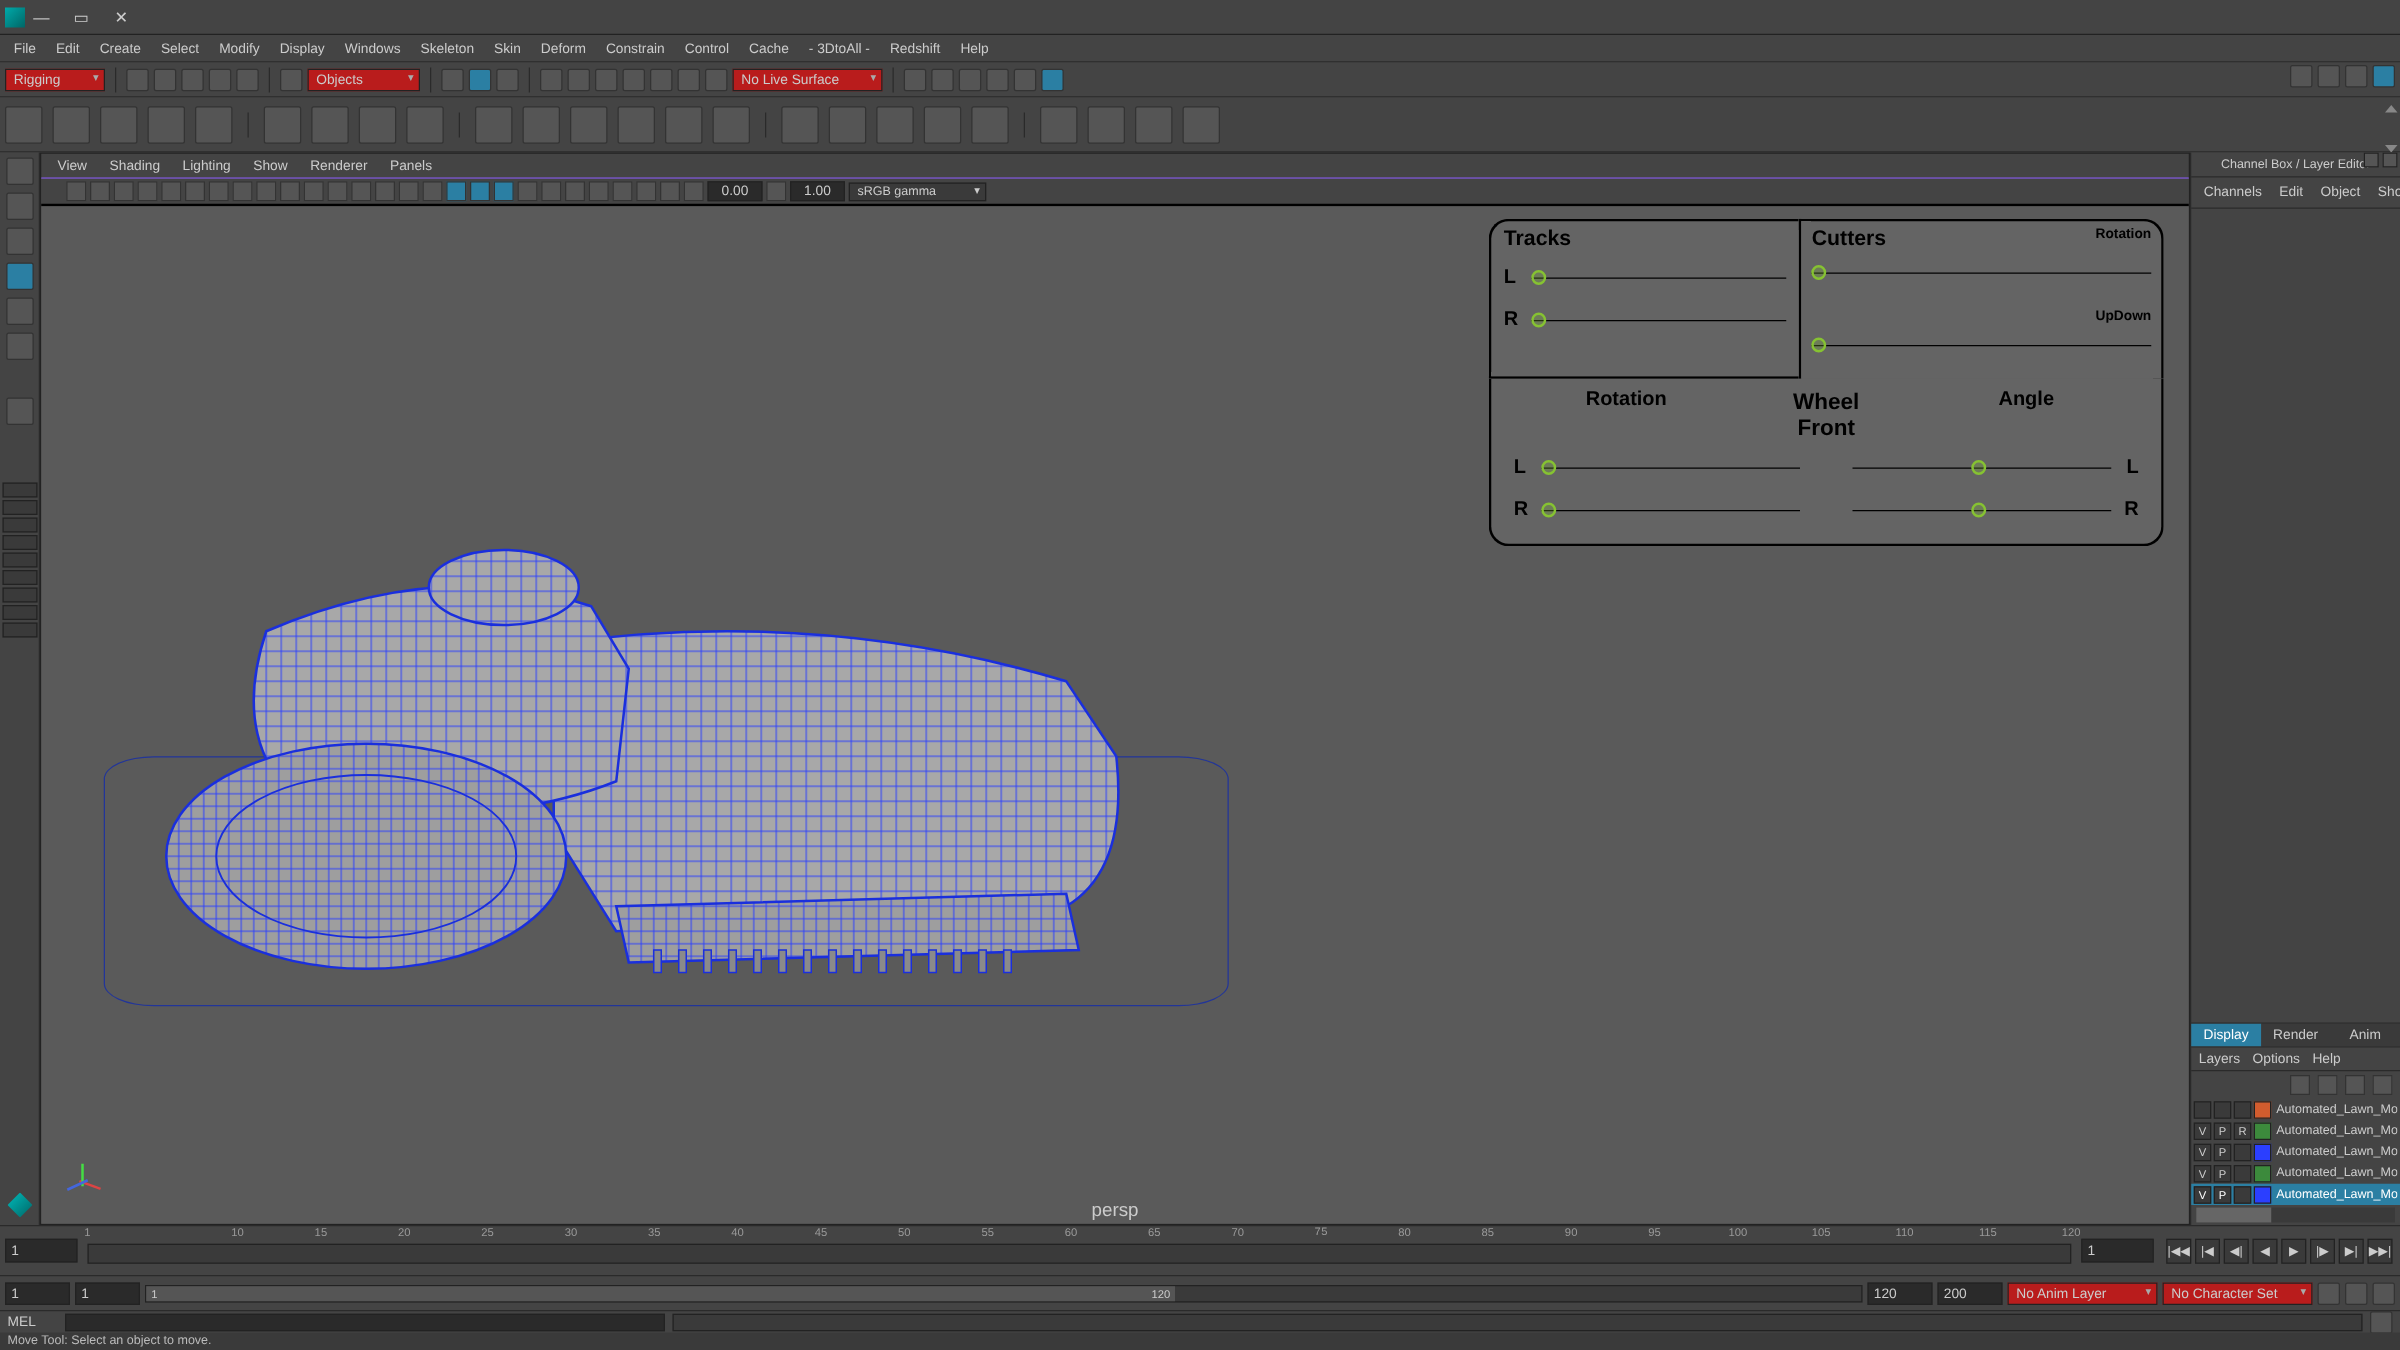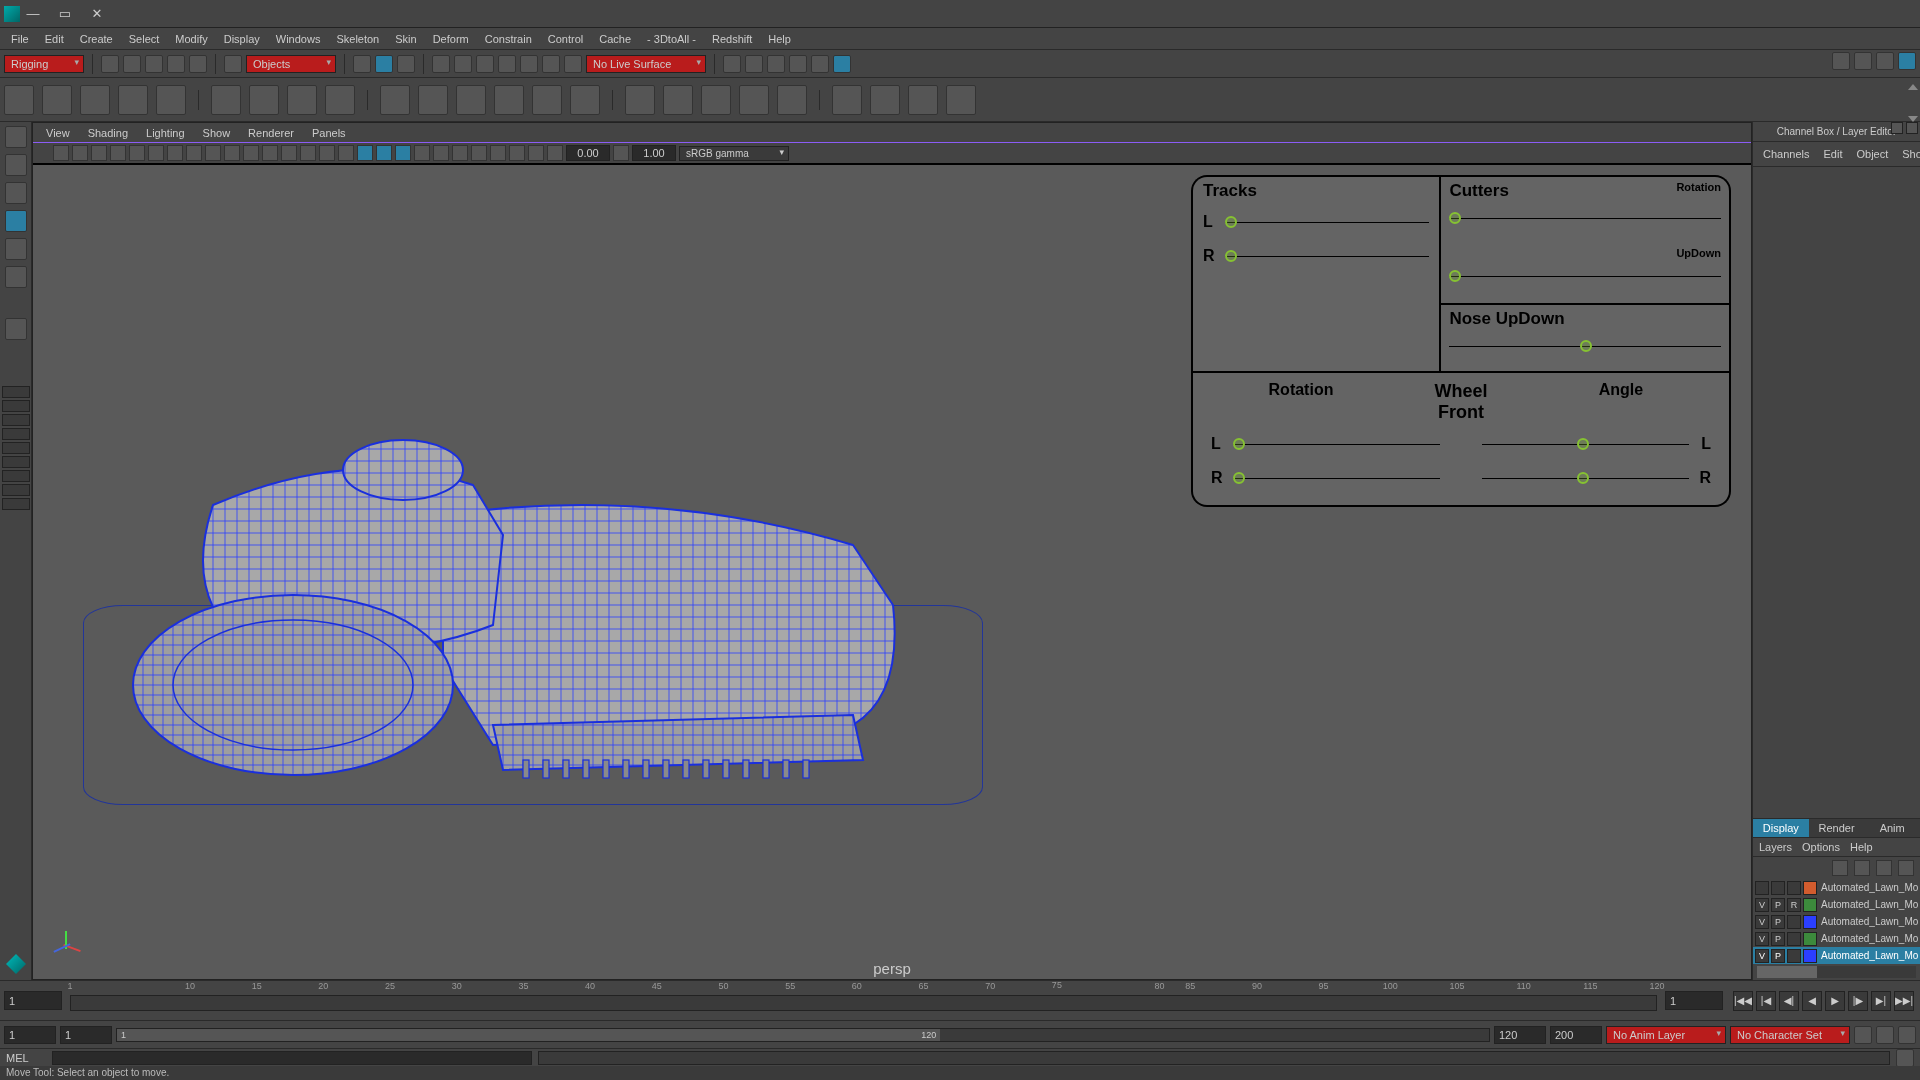--- a/index.html
+++ b/index.html
@@ -355,28 +355,20 @@
                     <div class="slider-knob" style="left:0"></div>
                   </div>
                 </div>
               <div style="text-align:right; font-weight:900; font-size:11px;margin-top:12px;">UpDown</div>
               <div class="slider-row" style="padding:0">
                   <div class="slider-track">
                     <div class="slider-knob" style="left:0"></div>
                   </div>
                 </div>
             </div>
-            <div class="box" style="padding:4px 8px 8px 8px;">
-              <div class="sect-title" style="padding:0">Nose UpDown</div>
-              <div class="slider-row" style="padding:0">
-                  <div class="slider-track">
-                    <div class="slider-knob" style="left:48%"></div>
-                  </div>
-                </div>
-            </div>
           </div>
         </div>
         <div class="box rbox" style="border-top:none; border-top-left-radius:0; border-top-right-radius:0; padding:4px 8px 10px 8px;">
           <div style="display:flex;">
             <div class="sect-title" style="flex:1; text-align:center; font-size:16px;">Rotation</div>
             <div class="sect-title" style="flex:0 0 120px; text-align:center; font-size:18px;">Wheel Front</div>
             <div class="sect-title" style="flex:1; text-align:center; font-size:16px;">Angle</div>
           </div>
           <div class="slider-row">
             <div class="sl-label">L</div>
@@ -492,21 +484,21 @@
         <div class="tick-lbl" style="left: 24.3697%;">30</div>
         <div class="tick-lbl" style="left: 28.5714%;">35</div>
         <div class="tick-lbl" style="left: 32.7731%;">40</div>
         <div class="tick-lbl" style="left: 36.9748%;">45</div>
         <div class="tick-lbl" style="left: 41.1765%;">50</div>
         <div class="tick-lbl" style="left: 45.3782%;">55</div>
         <div class="tick-lbl" style="left: 49.5798%;">60</div>
         <div class="tick-lbl" style="left: 53.7815%;">65</div>
         <div class="tick-lbl" style="left: 57.9832%;">70</div>
         <div class="tick-lbl" style="left: 62.1849%; font-family: Liberation Mono, monospace;">75</div>
-        <div class="tick-lbl" style="left: 66.3866%; margin-left: 36px;">80</div>
+        <div class="tick-lbl" style="left: 66.3866%;">80</div>
         <div class="tick-lbl" style="left: 70.5882%;">85</div>
         <div class="tick-lbl" style="left: 74.7899%;">90</div>
         <div class="tick-lbl" style="left: 78.9916%;">95</div>
         <div class="tick-lbl" style="left: 83.1933%;">100</div>
         <div class="tick-lbl" style="left: 87.395%;">105</div>
         <div class="tick-lbl" style="left: 91.5966%;">110</div>
         <div class="tick-lbl" style="left: 95.7983%;">115</div>
         <div class="tick-lbl" style="left: 100%;">120</div>
       </div>
     <div class="time-bar"></div>

